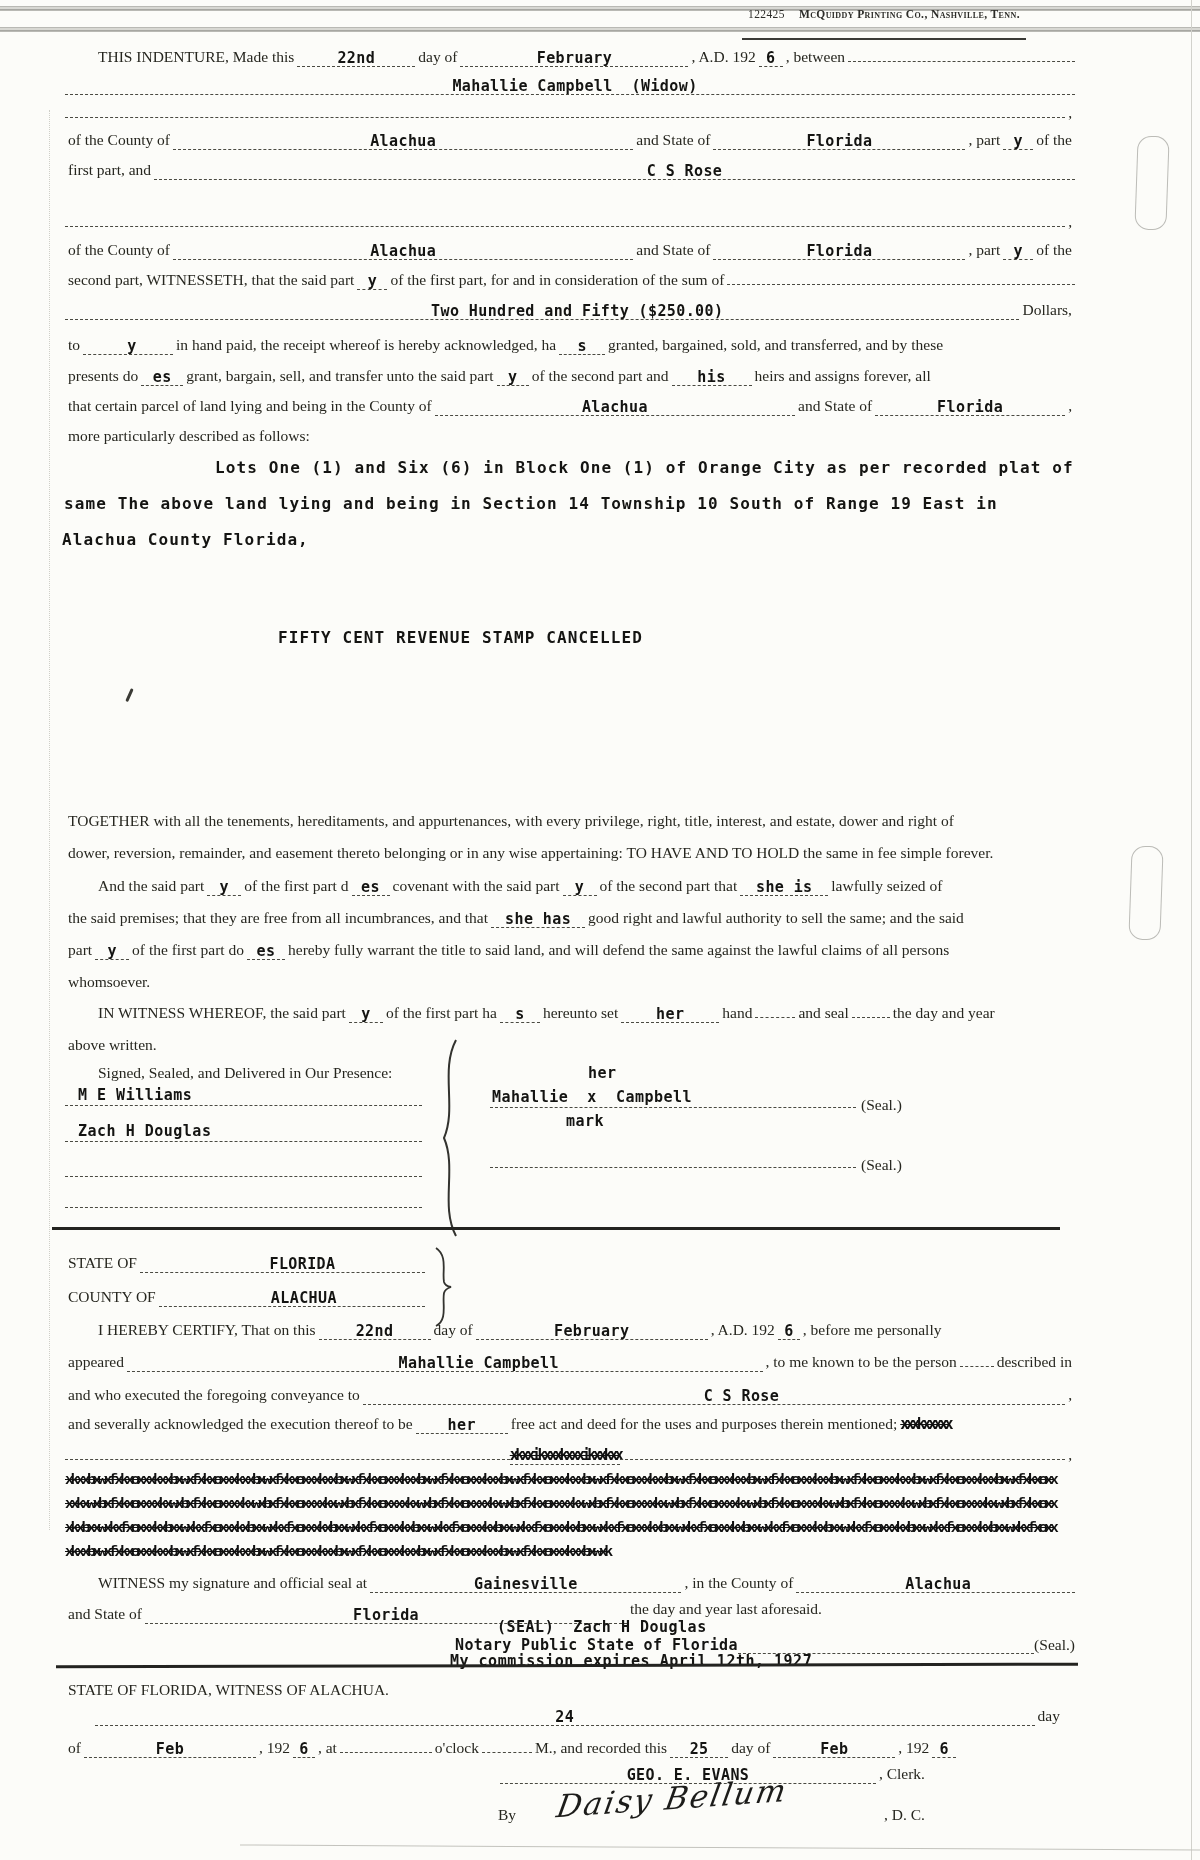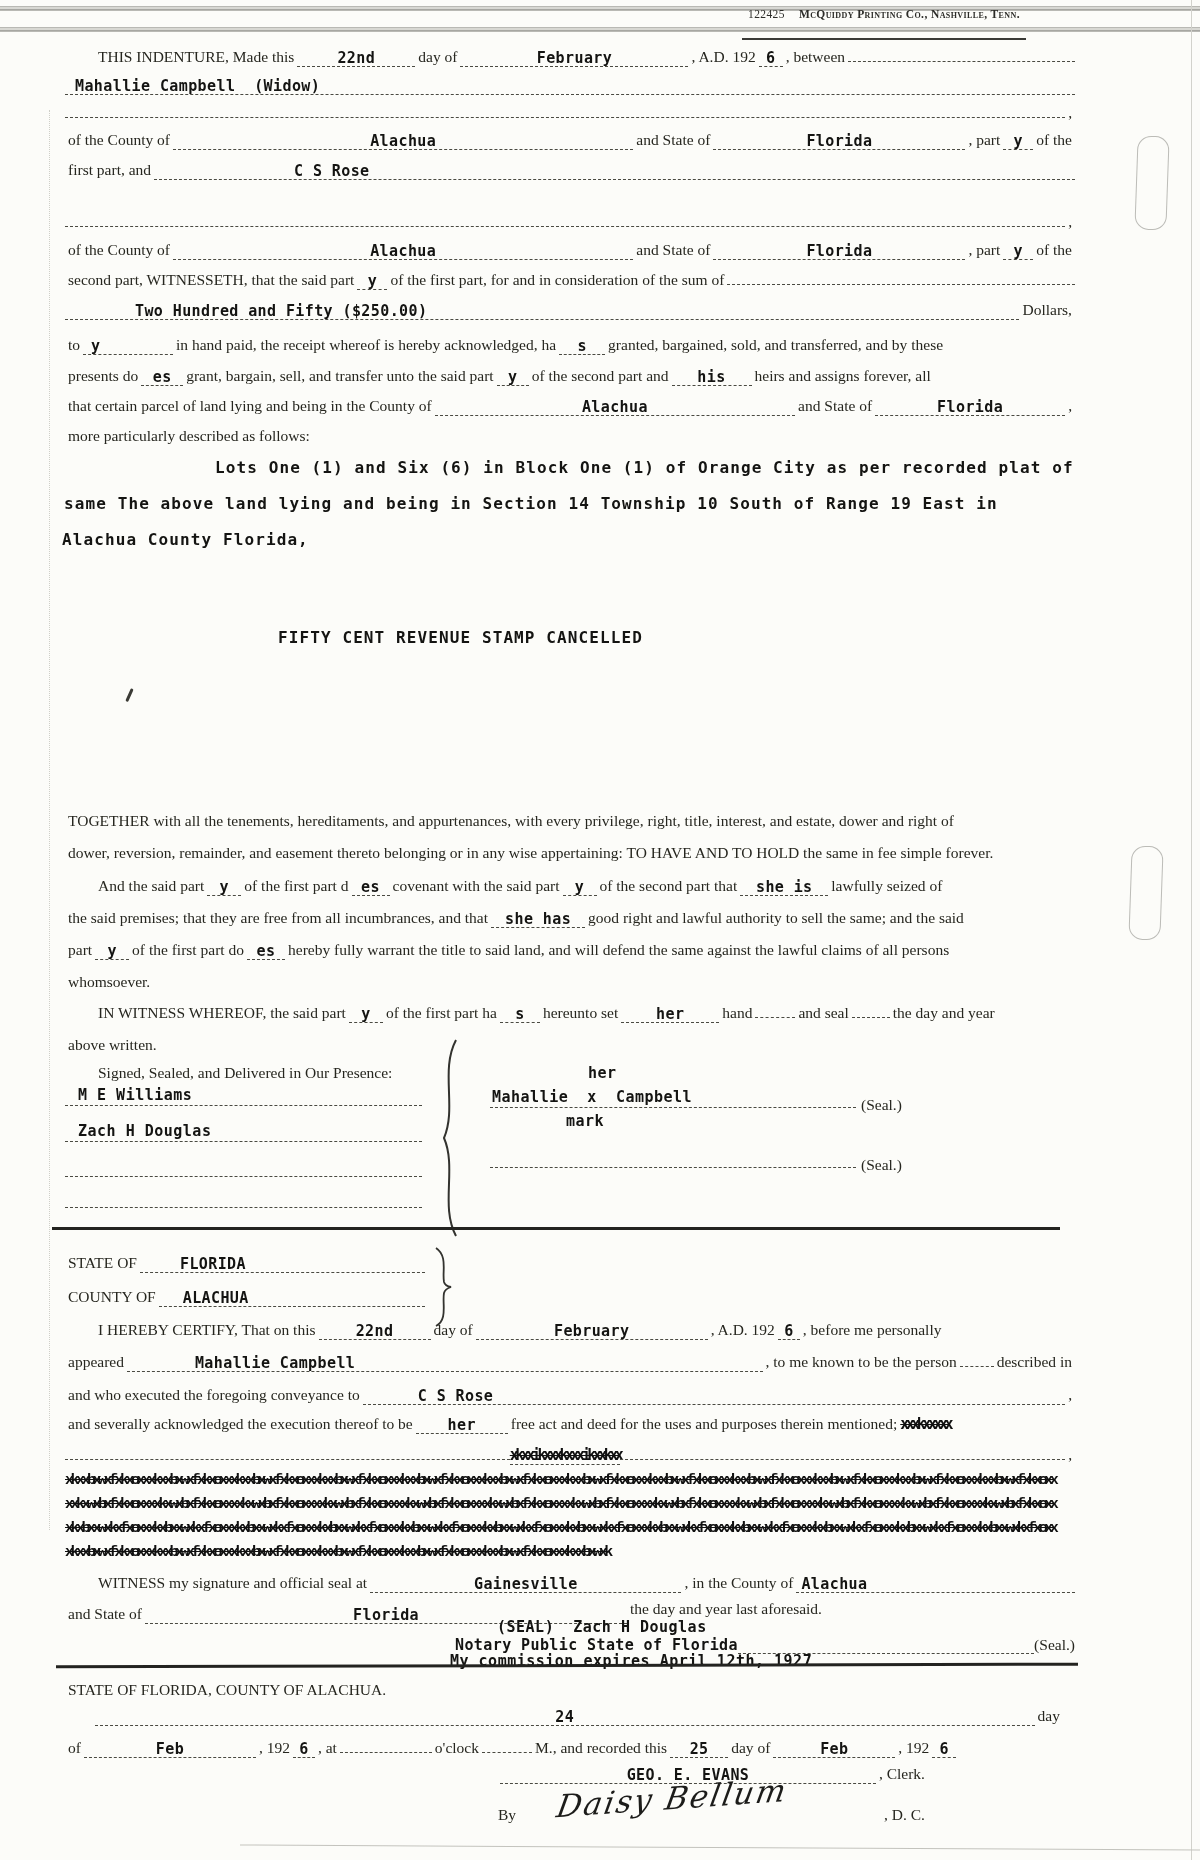--- a/index.html
+++ b/index.html
@@ -12,21 +12,21 @@
   .printnum{font-variant:normal;font-weight:normal;margin-right:14px;}
   
   .line{position:absolute;left:65px;width:1010px;display:flex;align-items:baseline;
         font-size:15.5px;white-space:pre;color:#26261f;}
   .ft{flex:none;padding:0 3px;}
   .blank{flex:none;border-bottom:1.6px dashed #4a4a42;text-align:center;min-height:10px;}
   .grow{flex:1 1 auto;}
   .tw{font-family:"DejaVu Sans Mono",monospace;font-weight:700;font-size:15px;color:#141412;
       letter-spacing:.4px;line-height:1.05;}
   .blank .tw{display:block;transform:translateY(1px);}
-  .tleft{text-align:left;}
+  .tleft{text-align:center;}
   .typed-abs{position:absolute;font-family:"DejaVu Sans Mono",monospace;font-weight:700;
              font-size:15px;color:#141412;letter-spacing:.5px;white-space:pre;}
   .desc{font-size:16px;letter-spacing:1.1px;}
   .xline{position:absolute;left:65px;width:1012px;height:21px;overflow:hidden;
          font-family:Liberation Mono, monospace;font-weight:700;font-size:15px;color:#111;
          letter-spacing:-3.5px;text-decoration:line-through;white-space:pre;}
   .xrun{font-family:"DejaVu Sans Mono",monospace;font-weight:700;font-size:15px;color:#111;
         letter-spacing:-3.5px;text-decoration:line-through;}
   .sigline{position:absolute;border-bottom:1.6px dashed #4a4a42;}
   .rule{position:absolute;background:#232320;}
@@ -288,21 +288,21 @@
   <div class="typed-abs" style="left:497px;top:1618px;">(SEAL)  Zach H Douglas</div>
   <div style="position:absolute;left:455px;top:1636px;width:620px;display:flex;align-items:baseline;">
     <span class="tw">Notary Public State of Florida</span>
     <span class="blank grow" style="align-self:flex-end;height:14px;"></span>
     <span class="sealtxt">(Seal.)</span>
   </div>
   <div class="typed-abs" style="left:450px;top:1652px;">My commission expires April 12th, 1927</div>
 
   <div class="rule" style="left:56px;top:1664px;width:1022px;height:3px;transform:rotate(-.15deg);"></div>
 
-  <div class="line" style="top:1681px;"><span class="ft">STATE OF FLORIDA, COUNTY OF ALACHUA.</span></div>
+  <div class="line" style="top:1681px;"><span class="ft">STATE OF FLORIDA, WITNESS OF ALACHUA.</span></div>
   <div class="line" style="left:95px;top:1707px;width:968px;">
     <span class="blank grow"><span class="tw">24</span></span>
     <span class="ft">day</span>
   </div>
   <div class="line" style="top:1739px;">
     <span class="ft">of</span>
     <span class="blank" style="width:172px;"><span class="tw">Feb</span></span>
     <span class="ft">, 192</span>
     <span class="blank" style="width:22px;"><span class="tw">6</span></span>
     <span class="ft">, at</span>

